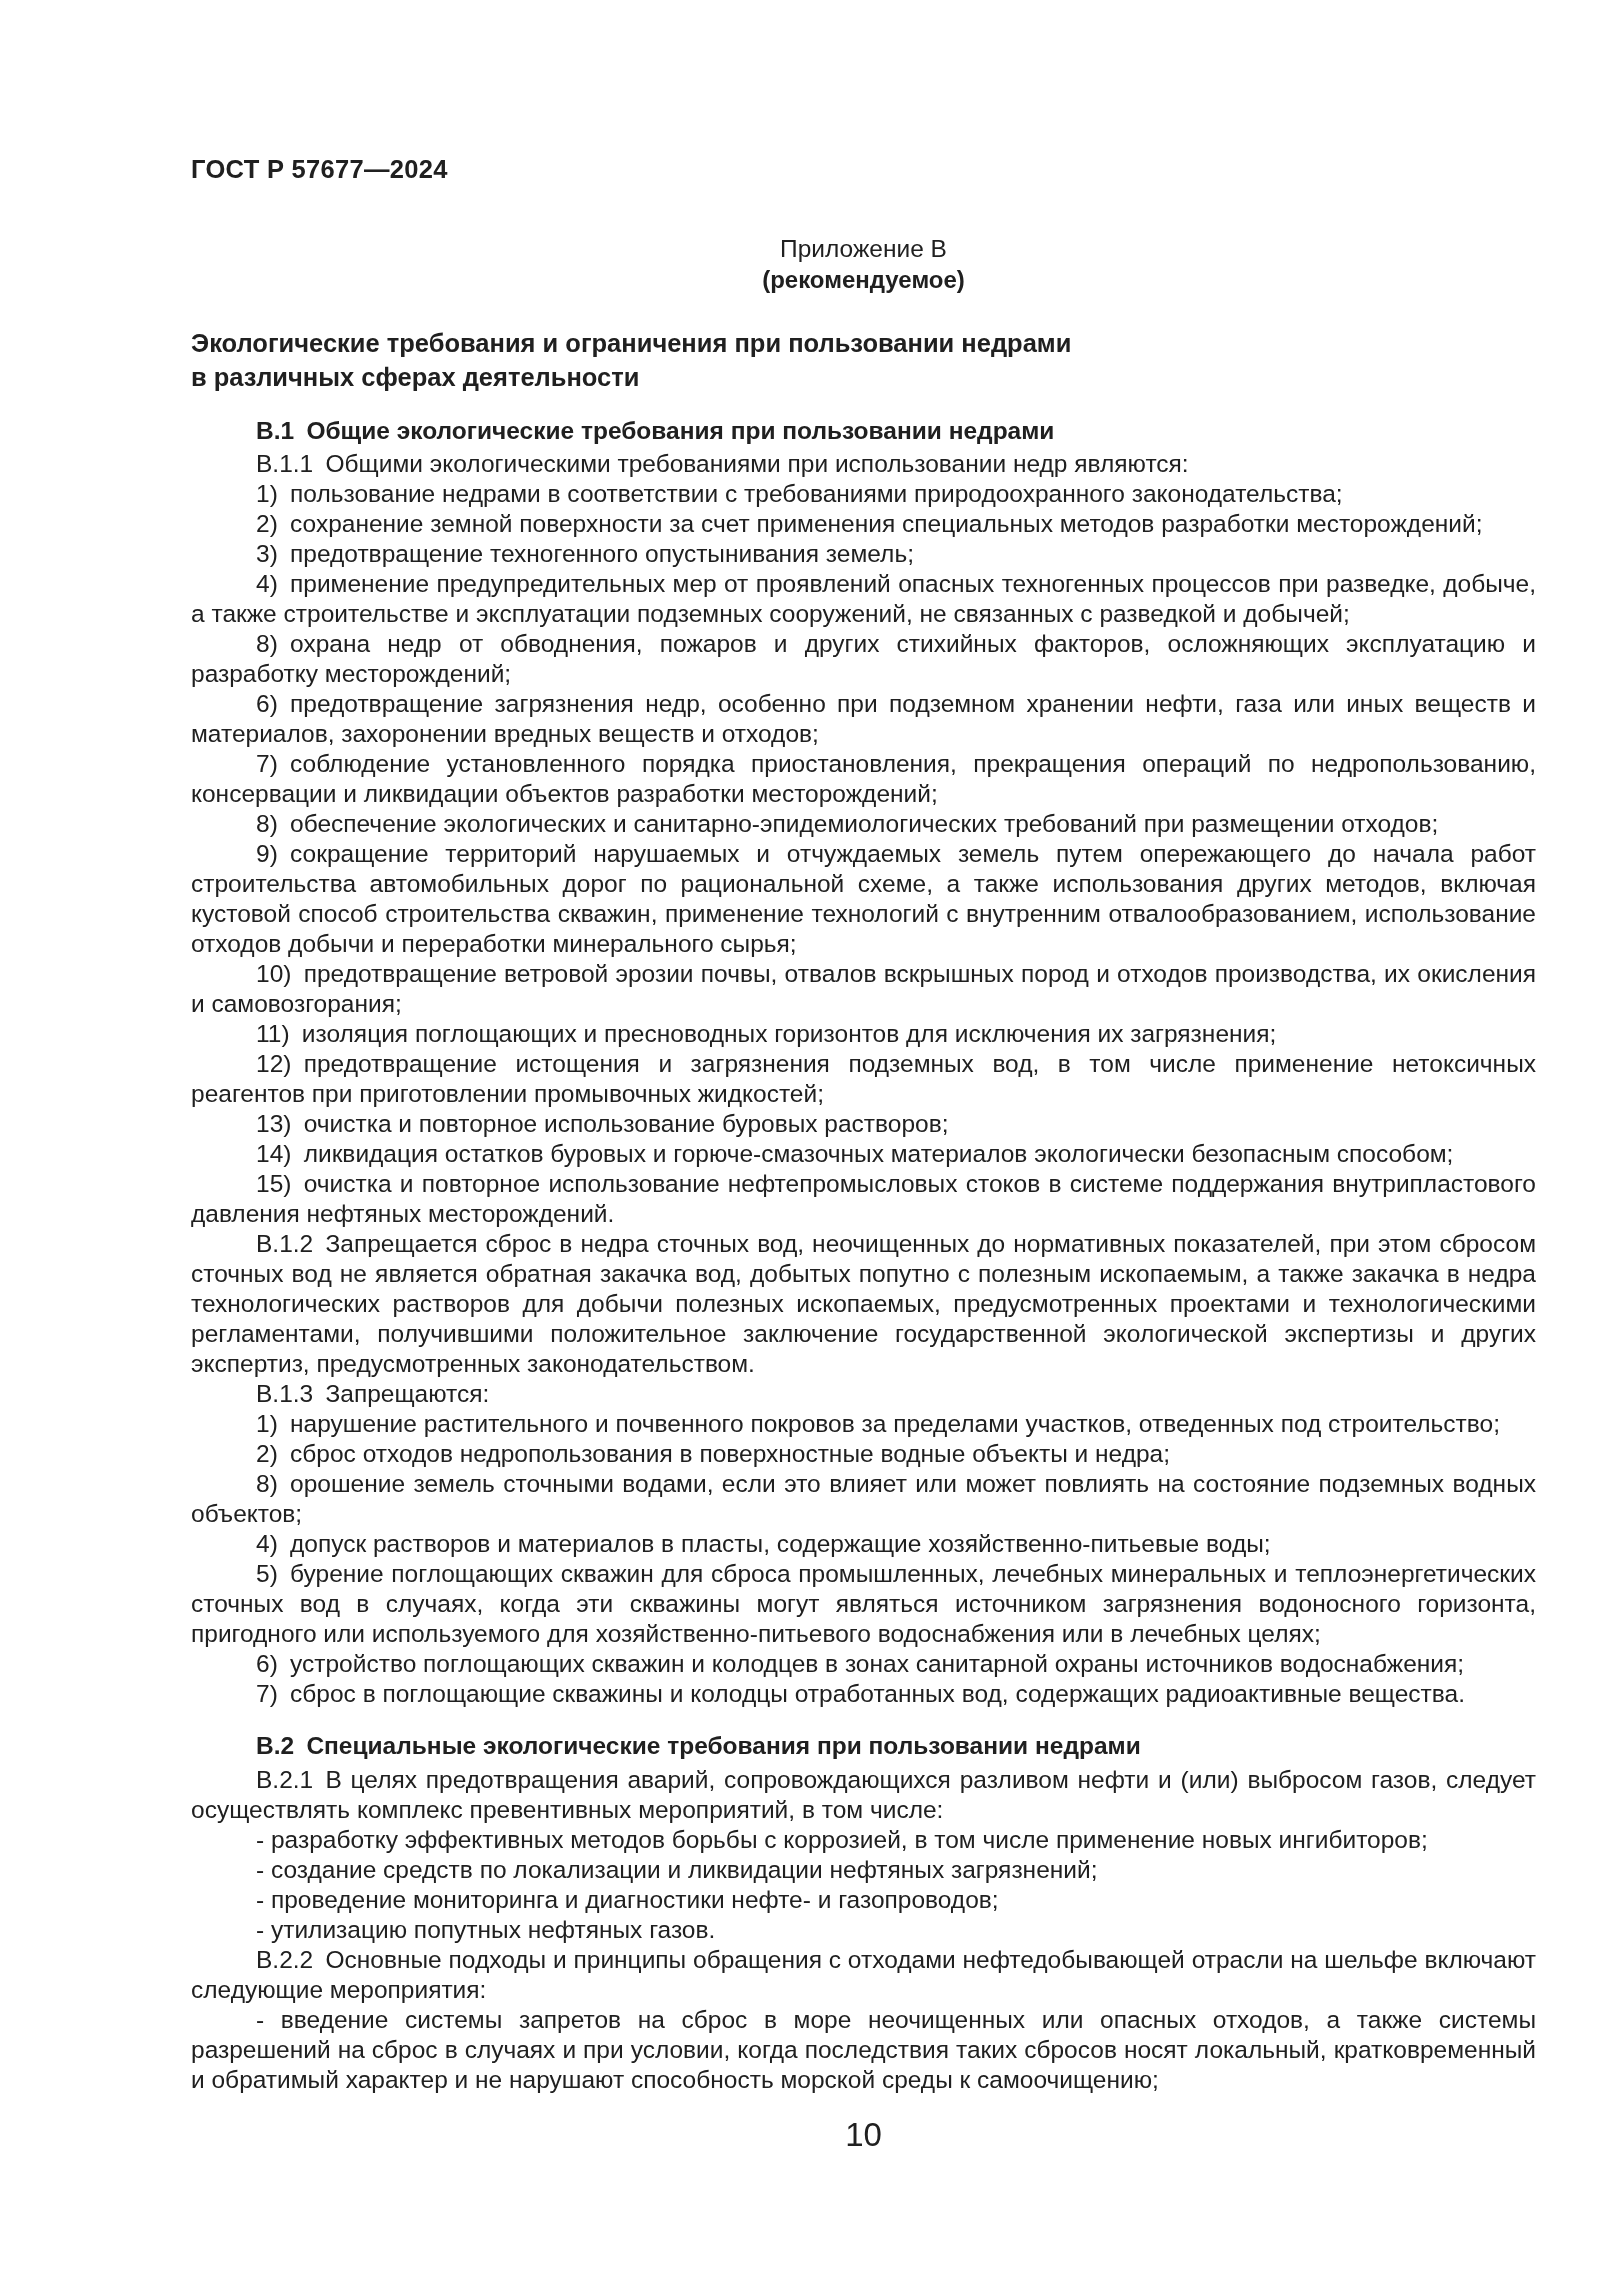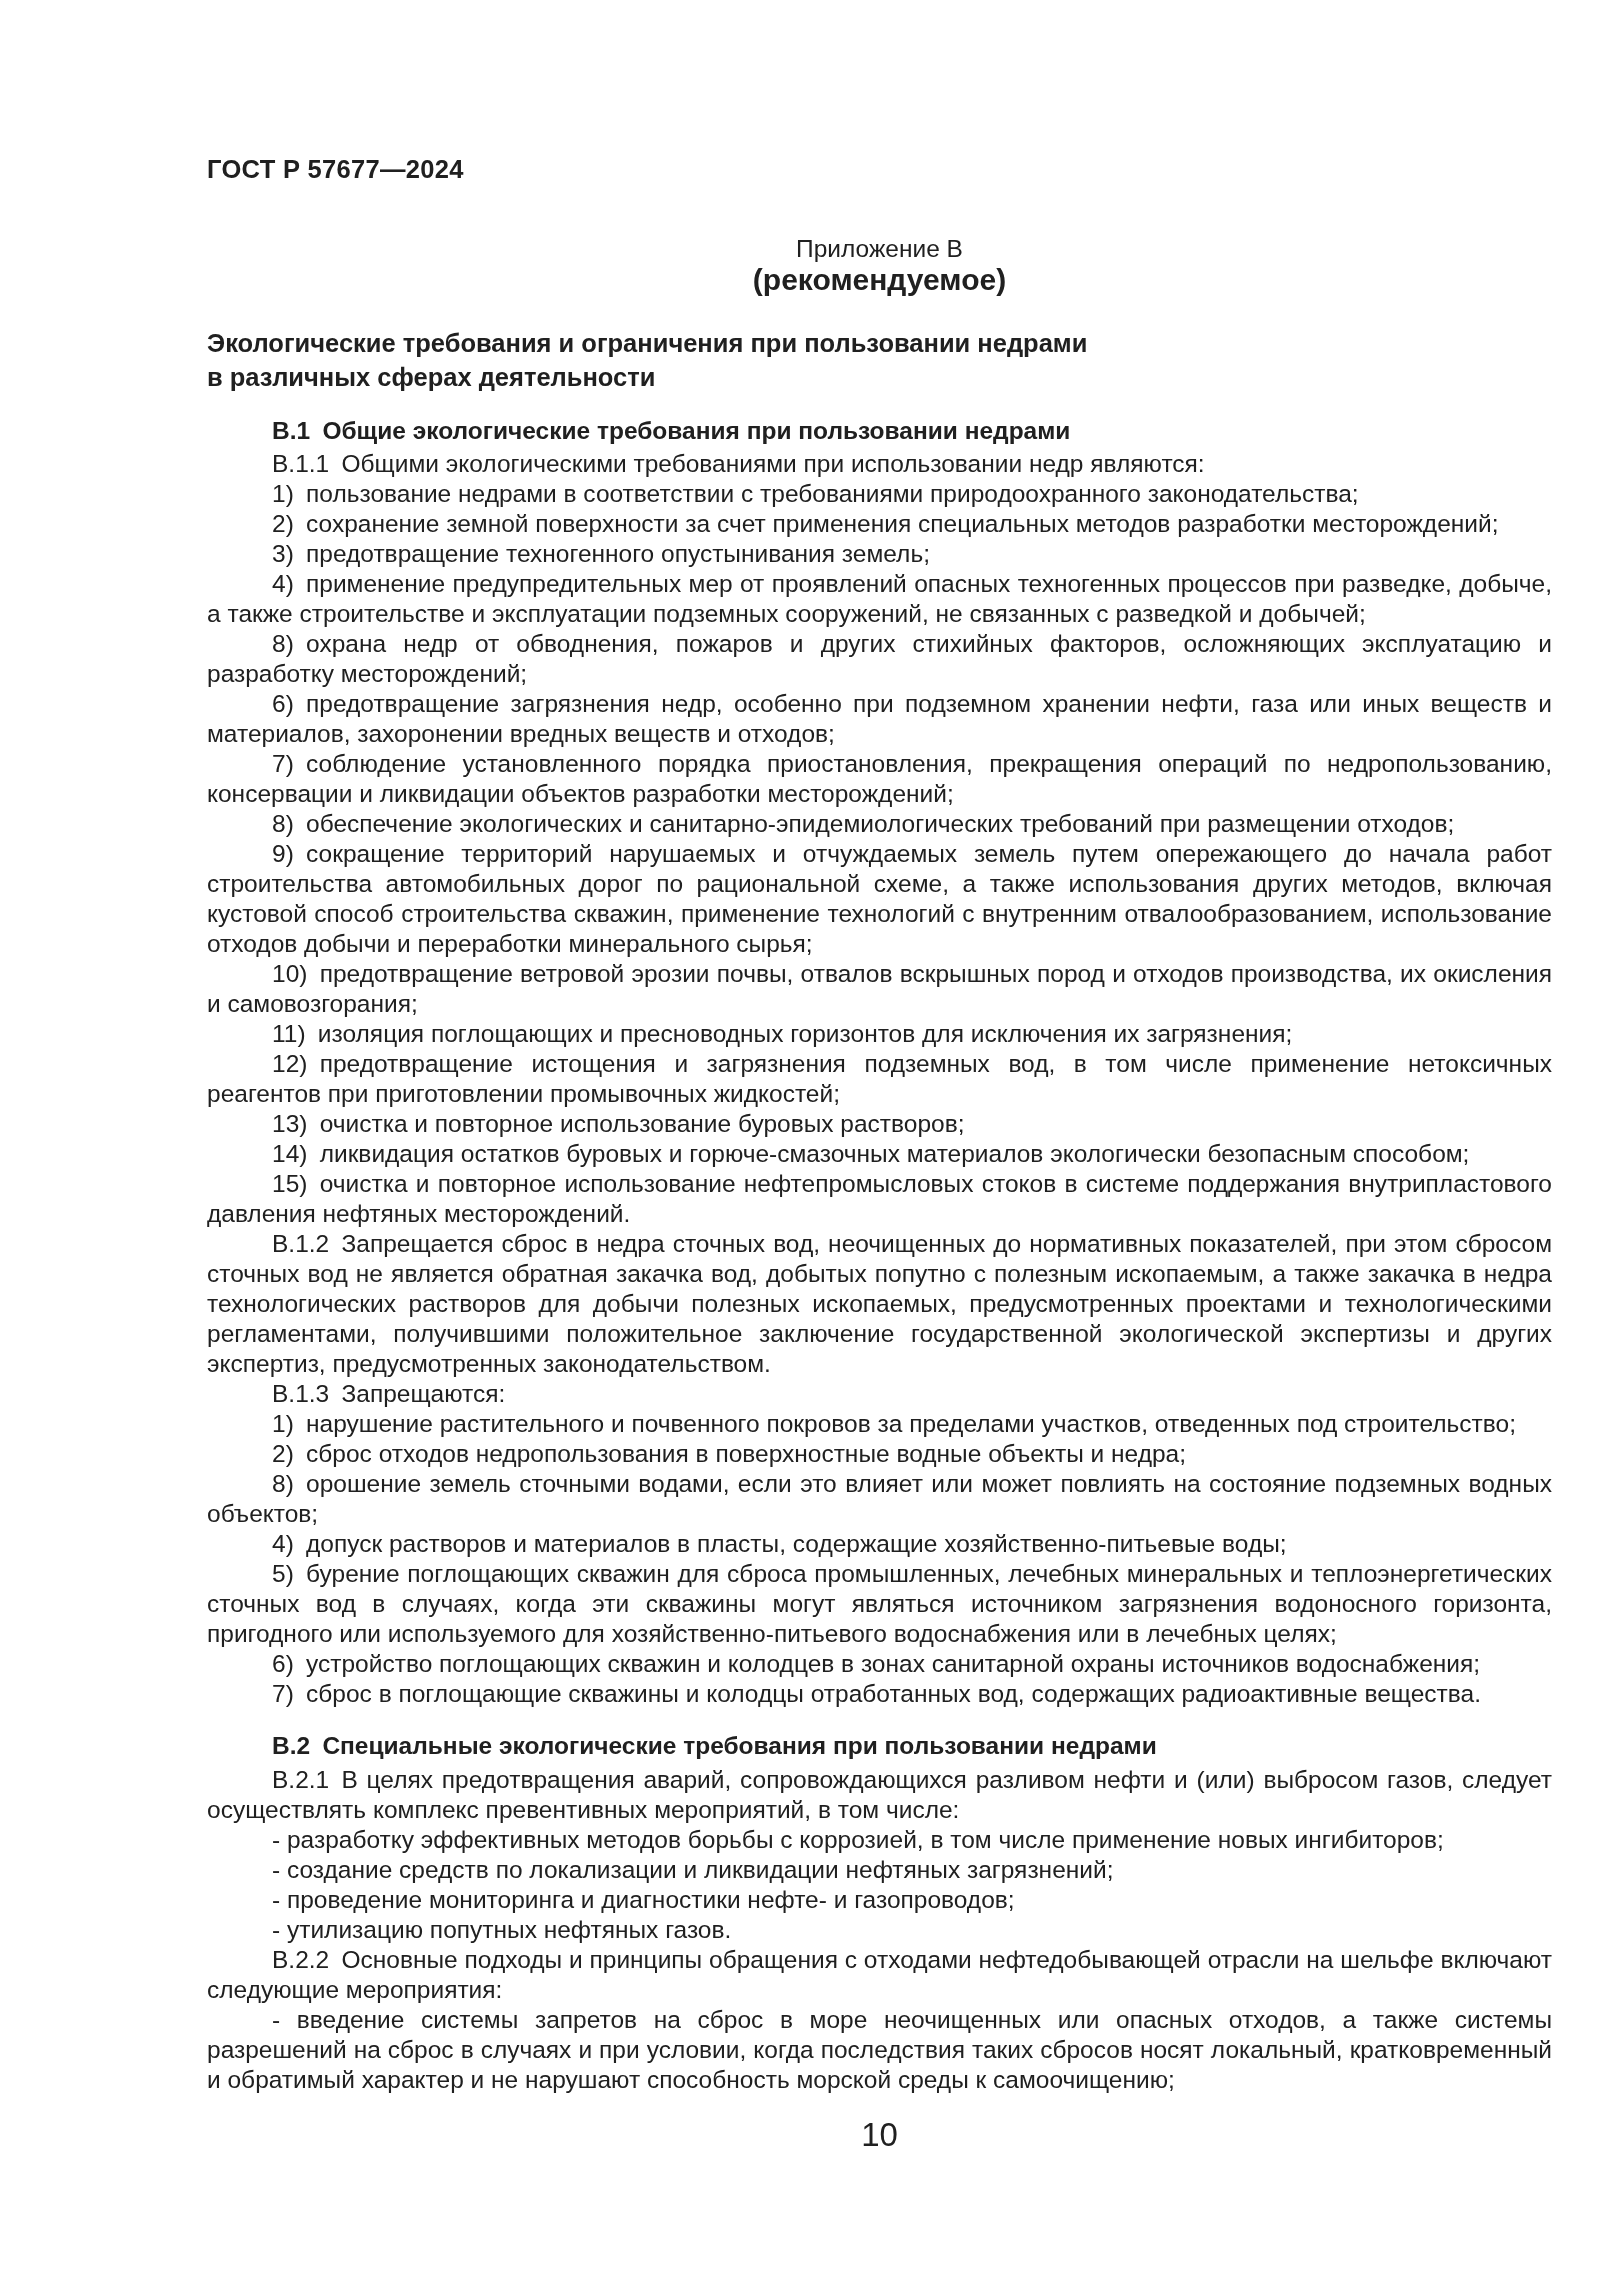--- a/index.html
+++ b/index.html
@@ -9,41 +9,41 @@
   body {
     width: 1621px;
     height: 2293px;
     position: relative;
     font-family: "Liberation Sans", "DejaVu Sans", sans-serif;
     color: #202020;
     overflow: hidden;
   }
   .page-inner {
     position: absolute;
-    left: 207px;
+    left: 191px;
     top: 155px;
     width: 1345px;
   }
   .doc-code {
     font-size: 25.5px;
     font-weight: bold;
     line-height: 29px;
     letter-spacing: 0.3px;
   }
   .annex-label {
     margin-top: 49px;
     text-align: center;
     font-weight: normal;
     font-size: 24.5px;
     line-height: 31px;
   }
   .annex-note {
     text-align: center;
     font-weight: bold;
-    font-size: 30px;
+    font-size: 24px;
     line-height: 31px;
   }
   .doc-title {
     margin-top: 31px;
     text-align: left;
     font-weight: bold;
     font-size: 25.5px;
     line-height: 34px;
   }
   .section-heading {

